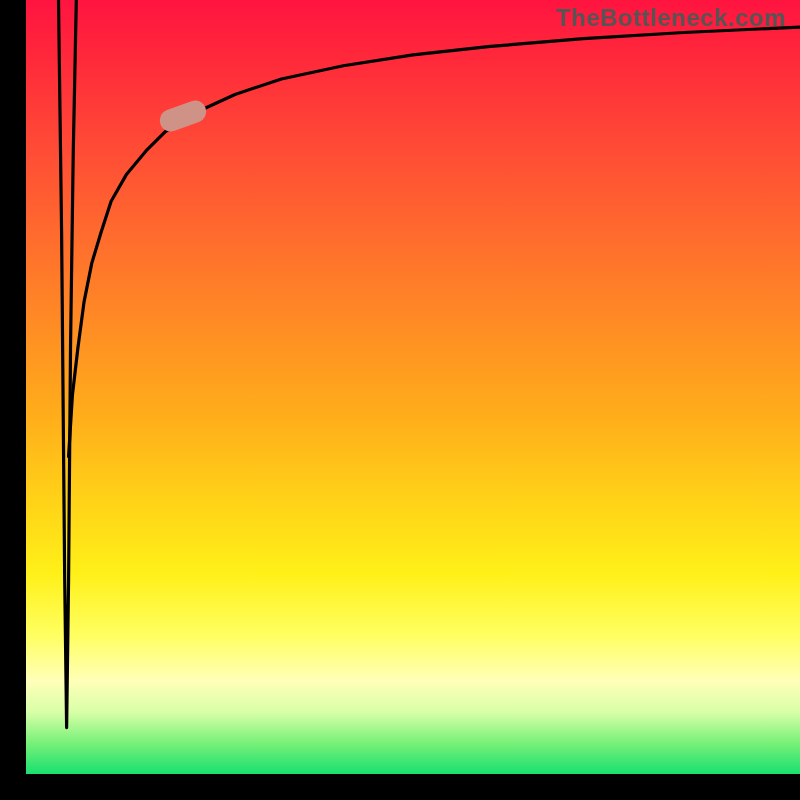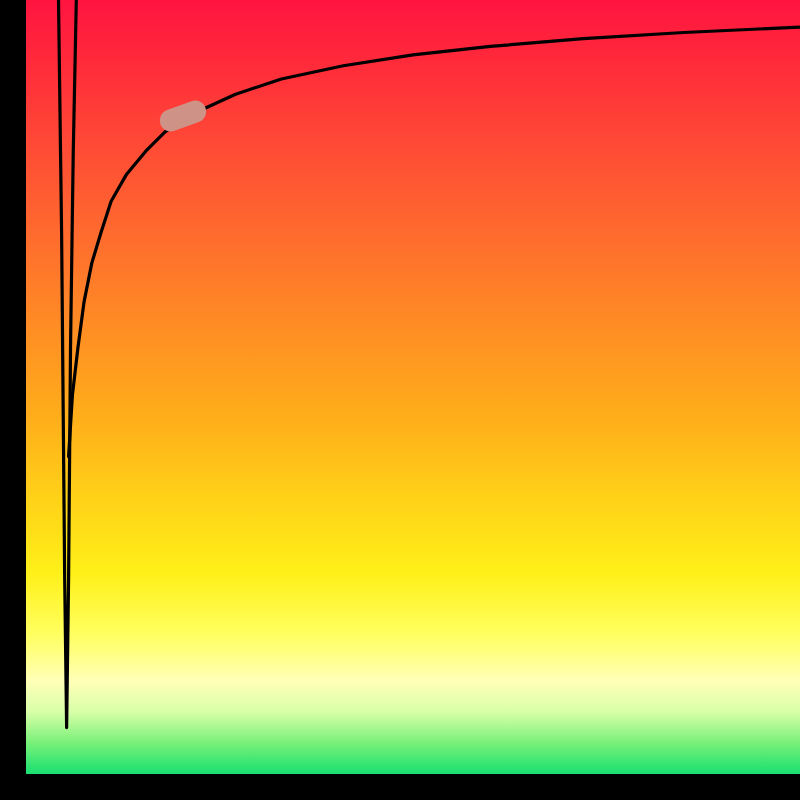--- a/index.html
+++ b/index.html
@@ -86,20 +86,21 @@
     z-index: 30;
     pointer-events: none;
     transform-origin: center center;
   }
 </style>
 </head>
 <body>
 
 <div class="stage">
 
+  <div class="watermark">TheBottleneck.com</div>
 
   <div class="plot"></div>
 
   <svg class="curve" viewBox="0 0 774 774" preserveAspectRatio="none">
     <path id="series-0" fill="none" stroke="#000" stroke-width="3.2" stroke-linejoin="round" stroke-linecap="round" d="M32.51 0.00 L35.60 232.20 L38.70 580.50 L40.63 727.56 L42.57 580.50 L44.51 348.30 L47.21 154.80 L50.31 0.00"></path>
     <path id="series-1" fill="none" stroke="#000" stroke-width="3.2" stroke-linejoin="round" stroke-linecap="round" d="M42.57 456.66 L46.44 394.74 L51.86 348.30 L58.05 301.86 L65.79 263.16 L75.08 232.20 L85.14 201.24 L100.62 174.15 L119.97 150.93 L139.32 131.58 L170.28 112.23 L208.98 94.43 L255.42 78.95 L317.34 65.79 L387.00 54.95 L464.40 46.44 L557.28 38.70 L657.90 32.51 L774.00 27.09"></path>
   </svg>
 
   <div class="marker" id="marker" style="left: 159.122px; top: 105.1px; transform: rotate(-20deg); background: rgb(207, 146, 135);"></div>
 

